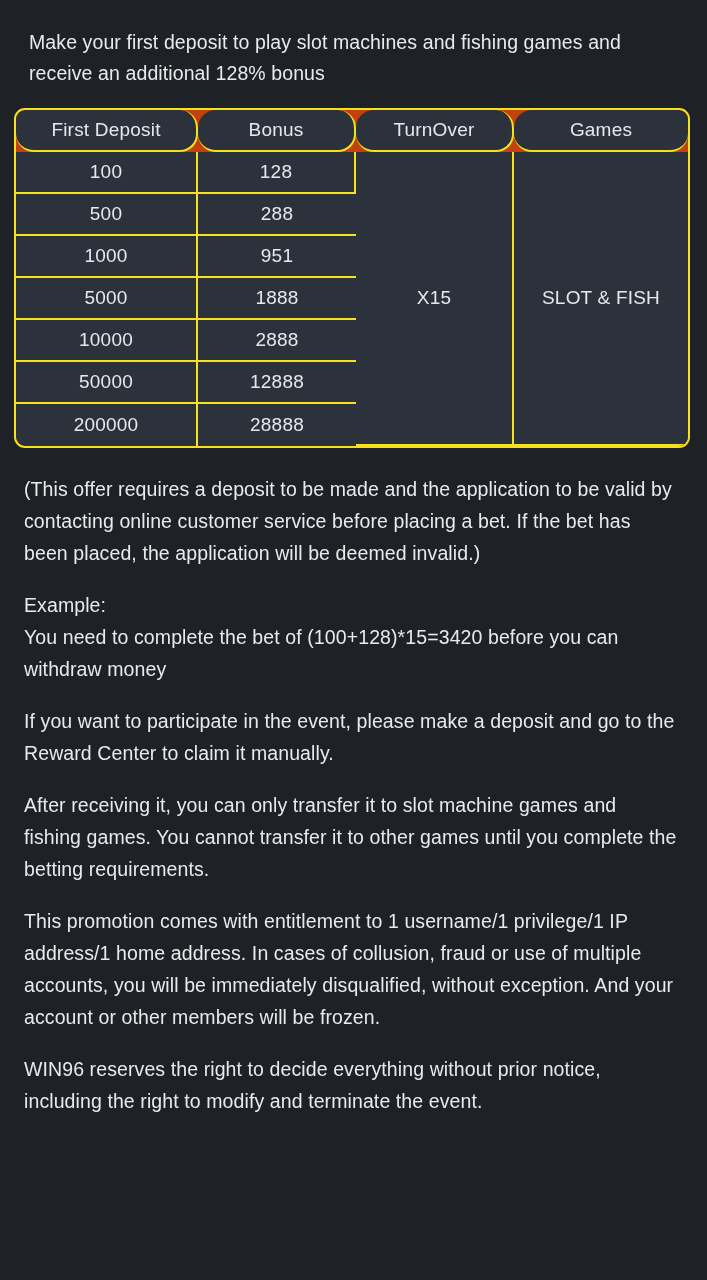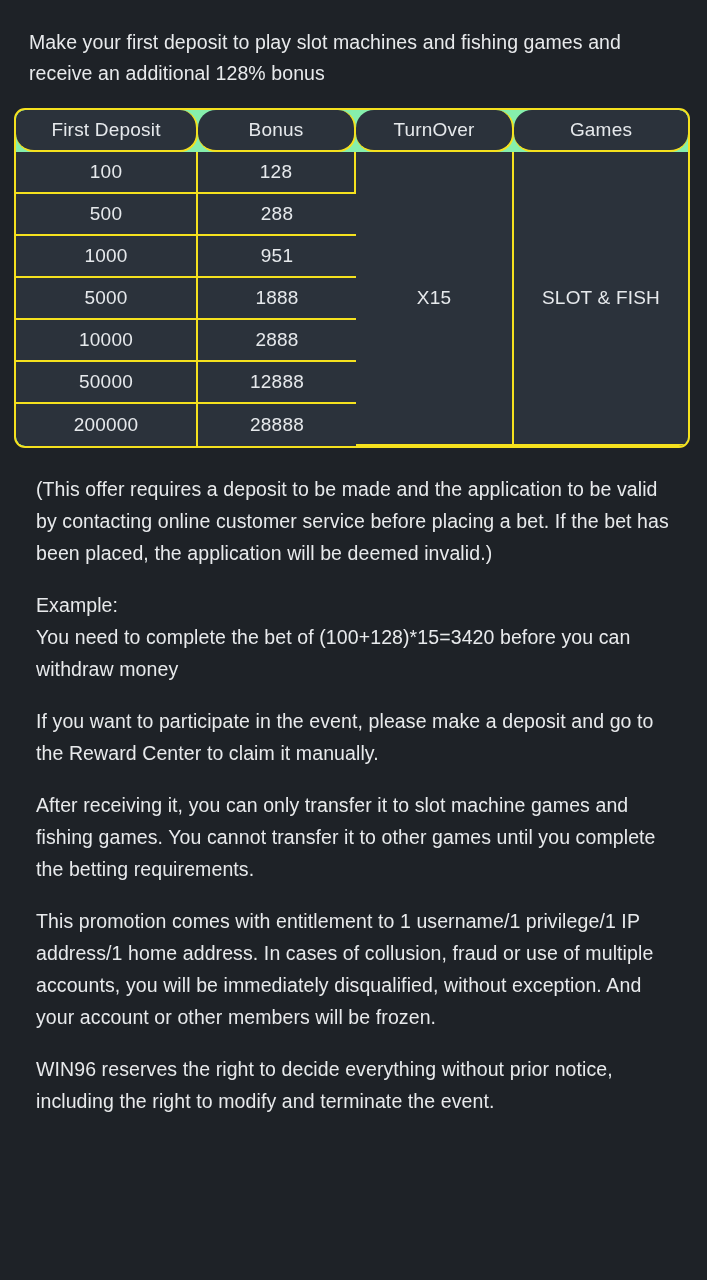--- a/index.html
+++ b/index.html
@@ -37,21 +37,21 @@
   
   .table-wrap {
     margin: 19px 21px 0 14px;
   }
   table.promo-table {
     width: 672px;
     border-collapse: separate;
     border-spacing: 0;
     border: 2px solid #f5e11e;
     border-radius: 11px;
-    background: #86efac;
+    background: #c2410c;
     table-layout: fixed;
     overflow: hidden;
   }
   table.promo-table td,
   table.promo-table th {
     background: #2b323b;
     color: #e6e9ec;
     font-weight: 400;
     text-align: center;
     font-size: 19px;
@@ -86,21 +86,21 @@
   .col-games   { width: 174px; }
 
   
   table.promo-table tr:first-child th:first-child { border-top-left-radius: 9px; }
   table.promo-table tr:first-child th:last-child  { border-top-right-radius: 9px; }
   table.promo-table tr:last-child td:first-child  { border-bottom-left-radius: 9px; }
   table.promo-table tr:nth-child(2) td.span-cell:last-child { border-bottom-right-radius: 9px; }
 
   
   .body-text {
-    padding: 0 30px 0 36px;
+    padding: 0 30px 0 24px;
   }
   .para {
     margin: 0;
     font-size: 19.5px;
     line-height: 32px;
     color: #e8eaec;
     letter-spacing: 0.1px;
     white-space: pre-wrap;
   }
   .para + .para { margin-top: 20px; }

